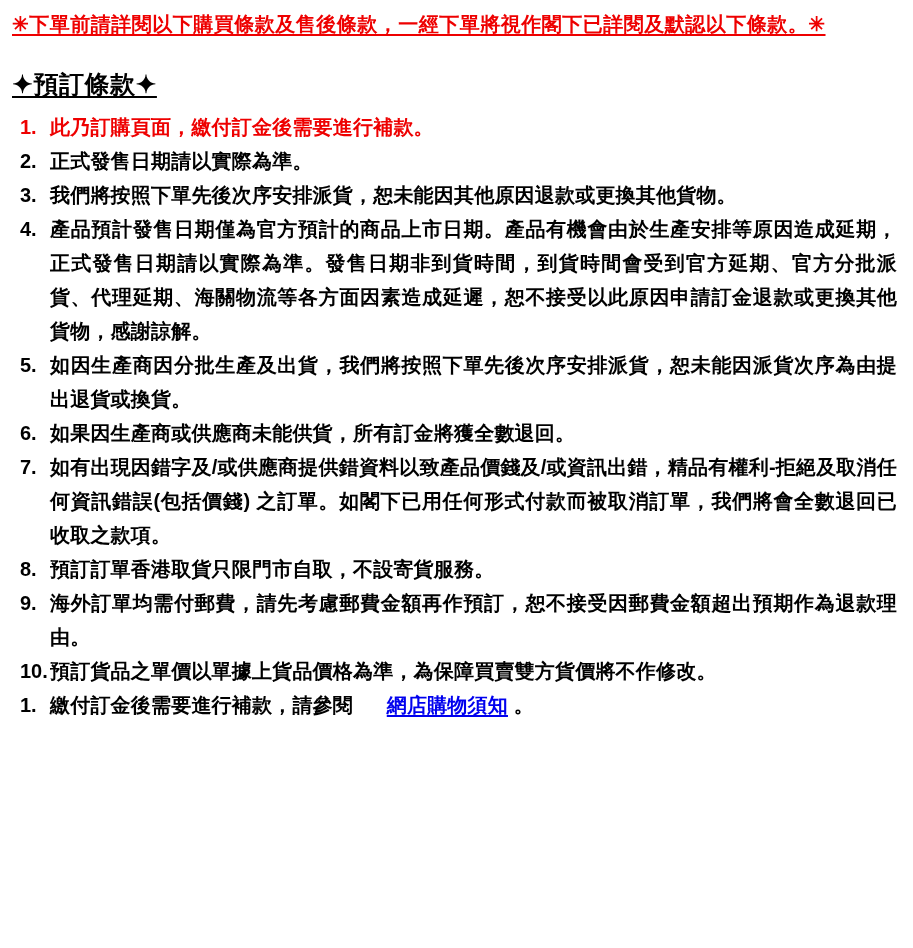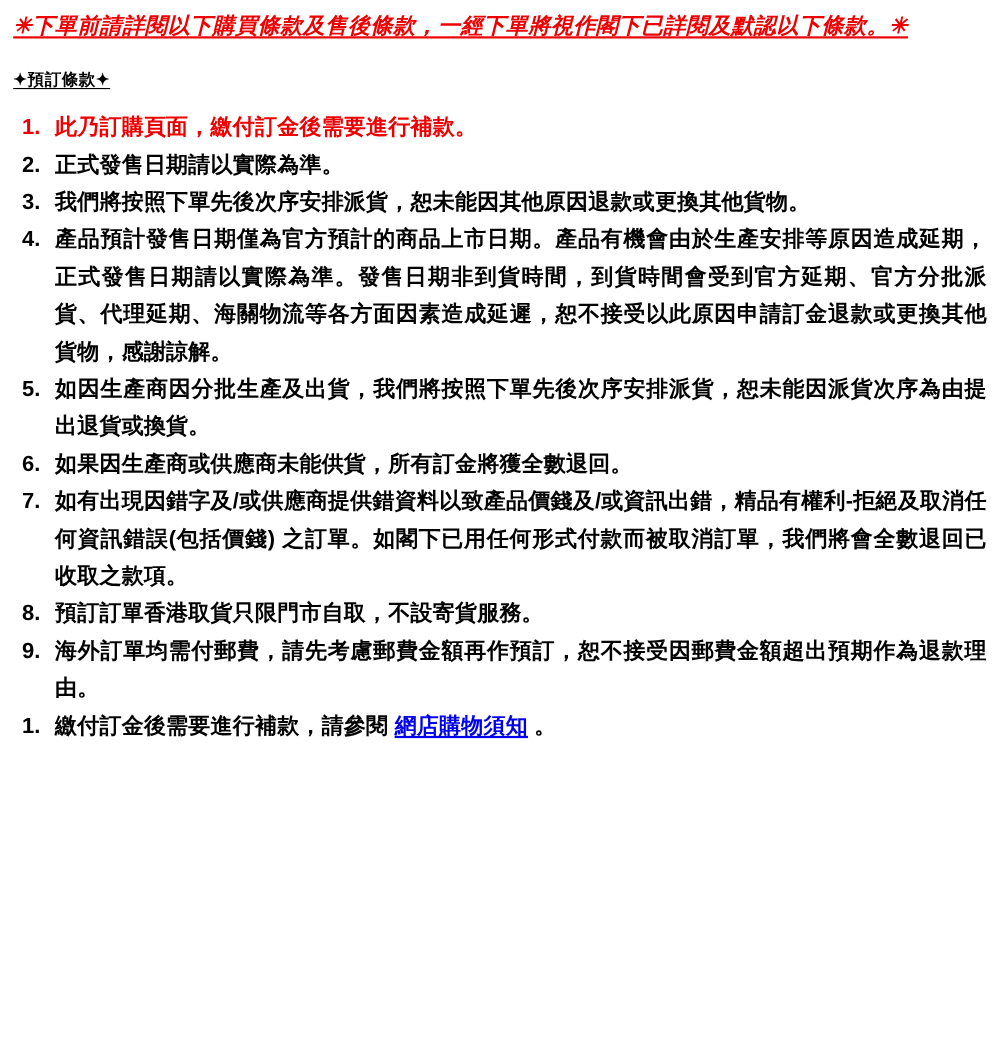--- a/index.html
+++ b/index.html
@@ -23,29 +23,28 @@
     padding:10px 16px 10px 12px;
   }
   .notice{
     color:var(--red);
     font-size:20px;
     line-height:29px;
     text-decoration:underline;
     text-underline-offset:3px;
     margin:0 0 16px 0;
     letter-spacing:0.5px;
-    font-style:italic;
   }
   .section-title{
     display:inline-block;
-    font-size:15px;
+    font-size:25px;
     line-height:28px;
     text-decoration:underline;
     text-underline-offset:3px;
-    margin:4px 0 12px 0;
+    margin:15px 0 12px 0;
     letter-spacing:0.5px;
   }
   ol.terms{
     list-style:none;
     margin:0;
     padding:0;
     font-size:20px;
     line-height:34px;
   }
   li.term{
@@ -67,20 +66,21 @@
   .seg-plain{}
   .seg-red{
     color:var(--red);
     text-decoration:underline;
     text-underline-offset:3px;
   }
   a.seg-link{
     color:var(--link);
     text-underline-offset:3px;
     cursor:pointer;
+    margin-left:28px;
   }
 </style>
 </head>
 <body>
 
 <div class="page">
   <div class="notice">✳下單前請詳閱以下購買條款及售後條款，一經下單將視作閣下已詳閱及默認以下條款。✳</div>
 
   <div class="section-title">✦預訂條款✦</div>
 
@@ -115,17 +115,21 @@
       </li>
       <li class="term">
         <span class="num">8.</span>
         <span class="text"><span class="seg-plain">預訂訂單香港取貨只限門市自取，不設寄貨服務。</span></span>
       </li>
       <li class="term">
         <span class="num">9.</span>
         <span class="text"><span class="seg-plain">海外訂單均需付郵費，請先考慮郵費金額再作預訂，恕不接受因郵費金額超出預期作為退款理由。</span></span>
       </li>
       <li class="term">
+        <span class="num">10.</span>
+        <span class="text"><span class="seg-plain">預訂貨品之單價以單據上貨品價格為準，為保障買賣雙方貨價將不作修改。</span></span>
+      </li>
+      <li class="term">
         <span class="num">1.</span>
         <span class="text"><span class="seg-plain">繳付訂金後需要進行補款，請參閱 </span><a class="seg-link" href="#">網店購物須知</a><span class="seg-plain"> 。</span></span>
       </li>
     </ol>
 </div>
 
 </body></html>

